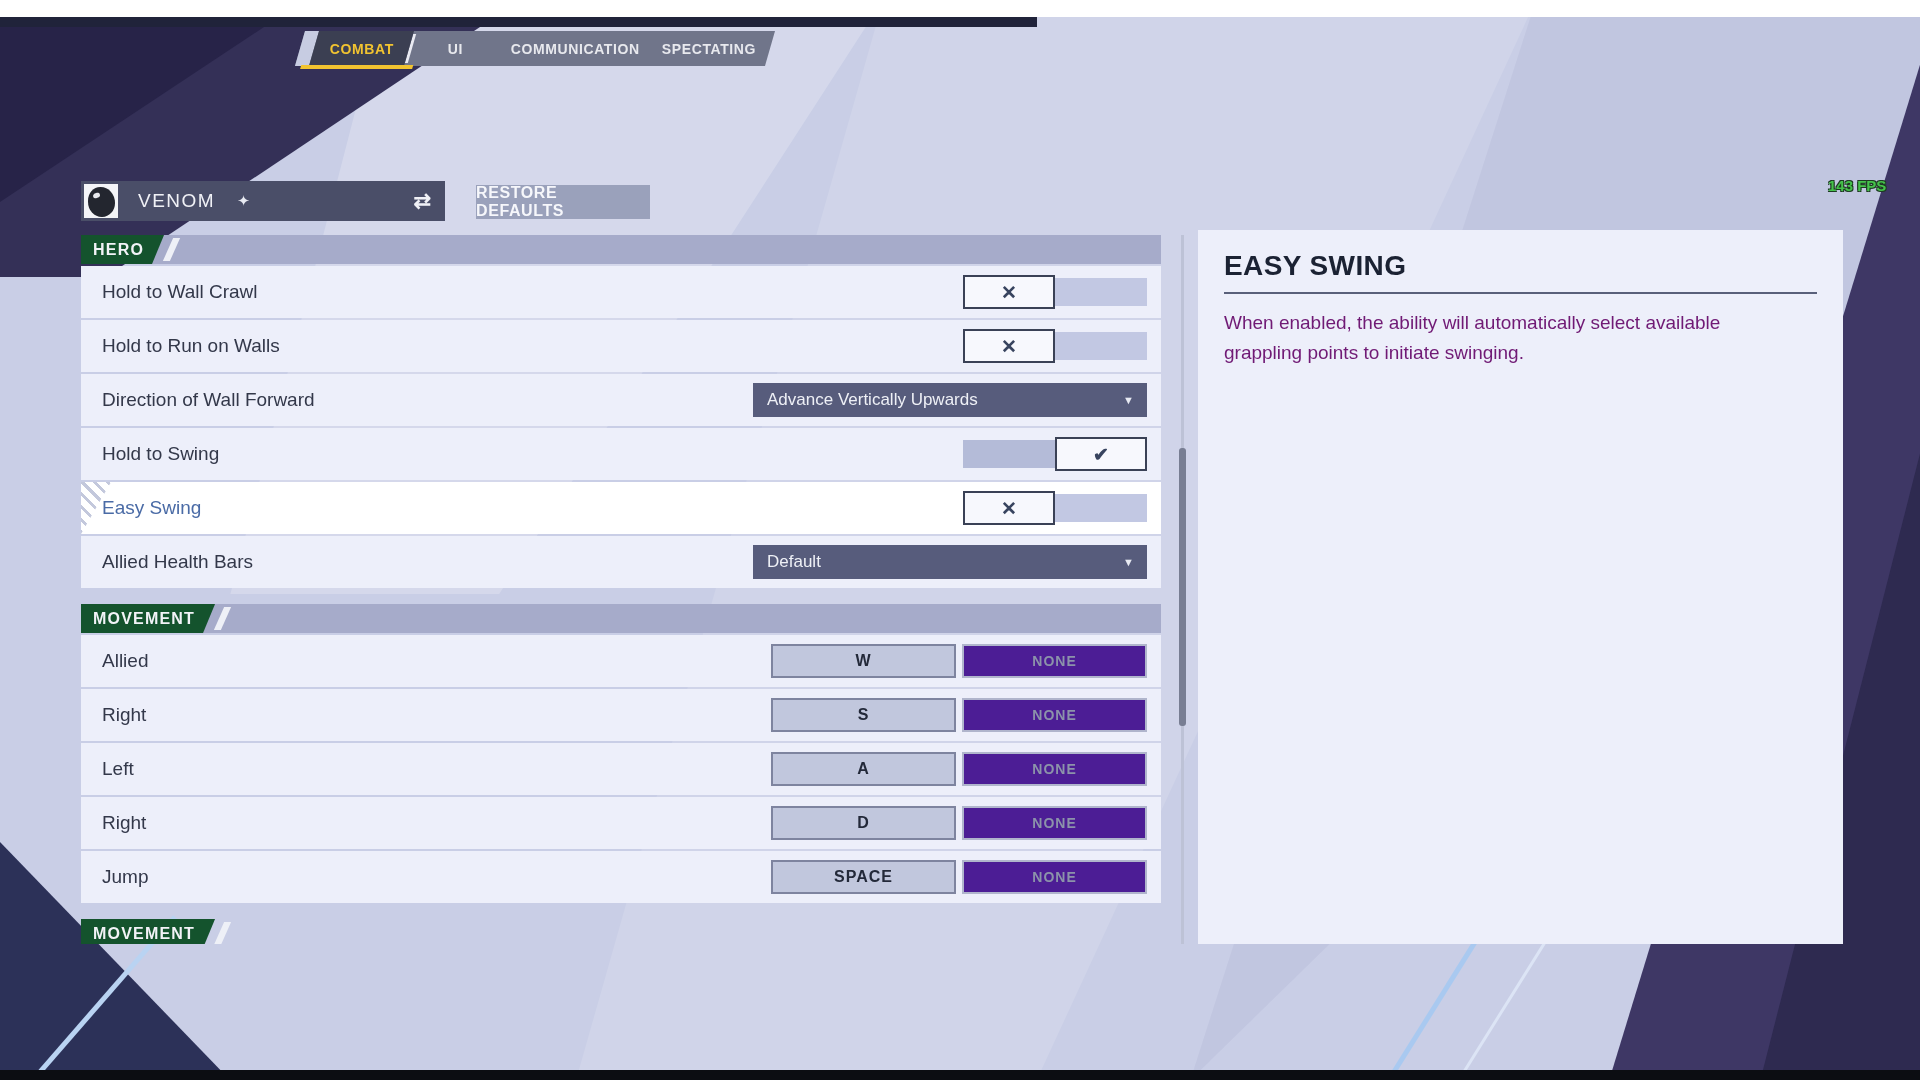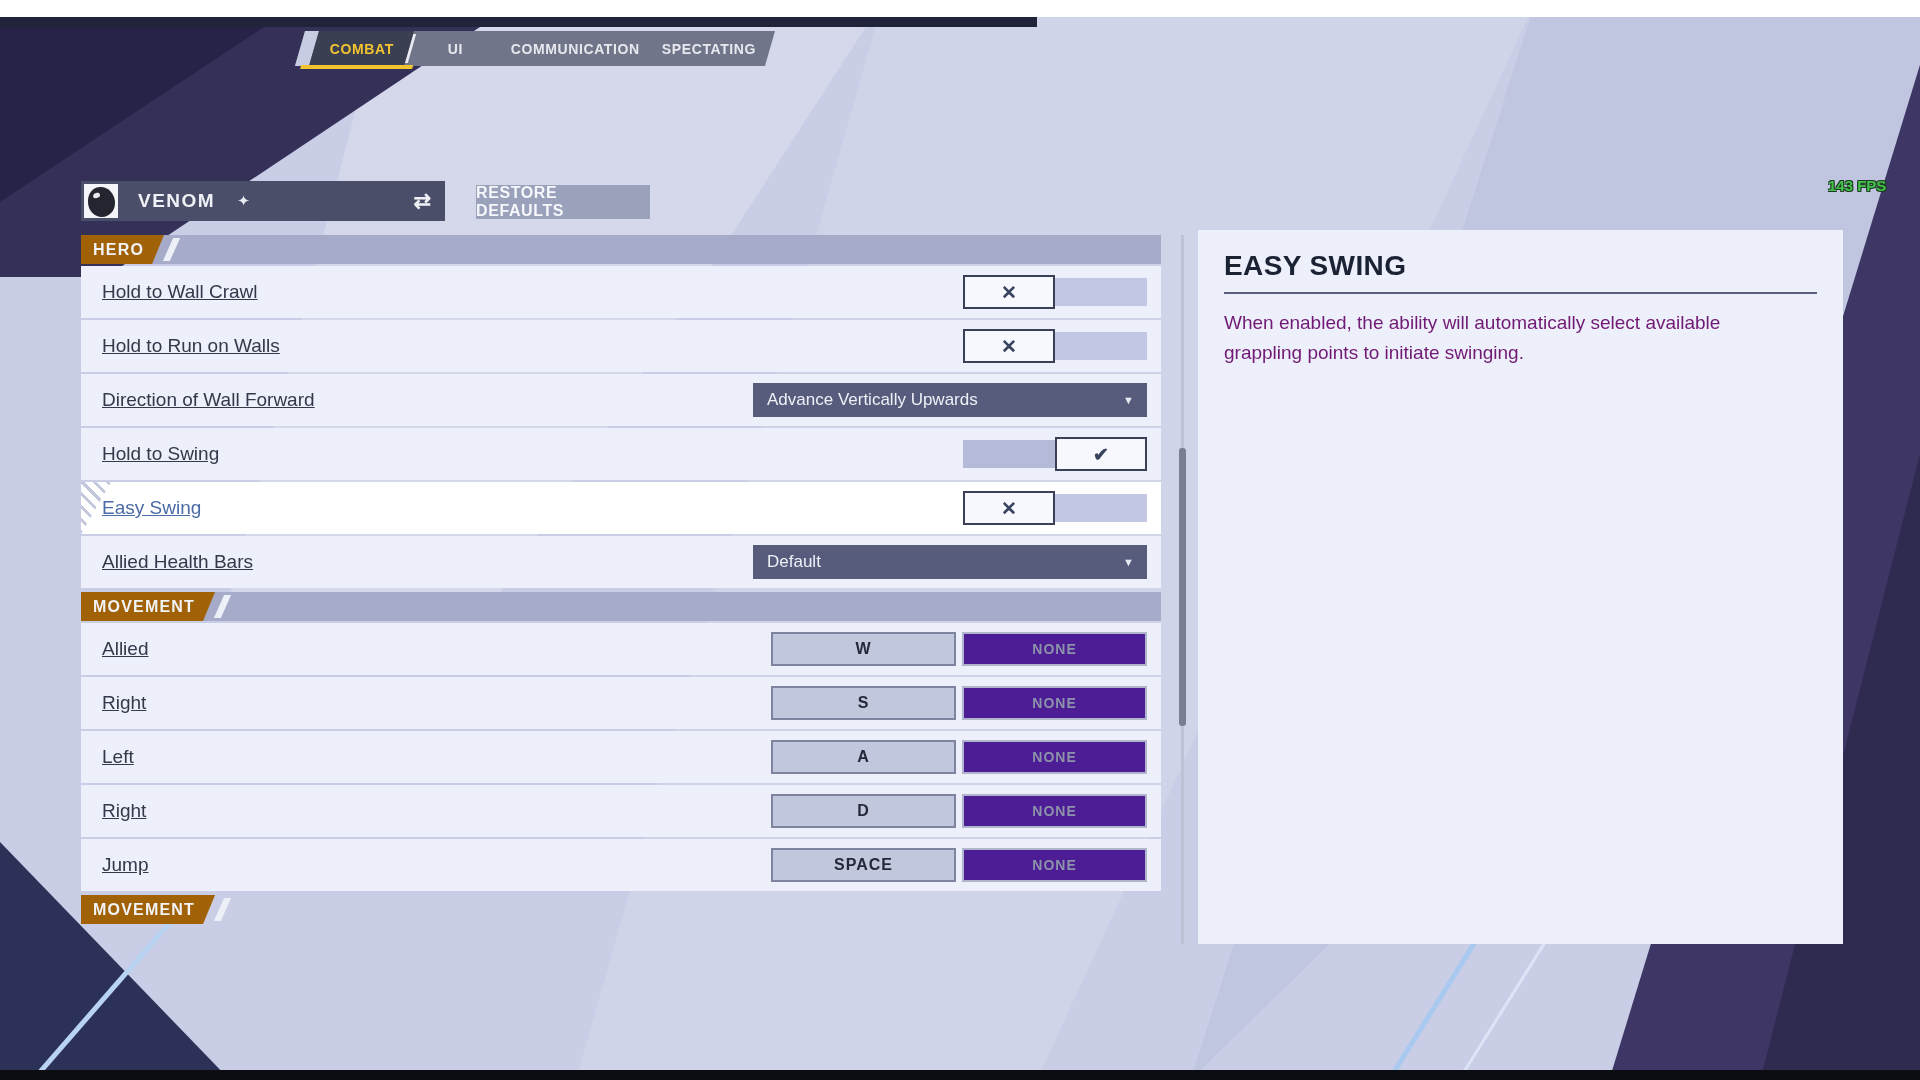--- a/index.html
+++ b/index.html
@@ -49,46 +49,46 @@
 
   
   .hero-bar{left:81px;top:181px;width:364px;height:40px;background:#4a4e68;
     display:flex;align-items:center;cursor:pointer;}
   .hero-portrait{width:34px;height:34px;margin-left:3px;background:#f4f5f8;
     position:relative;overflow:hidden;flex:0 0 auto;}
   .hero-portrait .blob{position:absolute;left:4px;top:3px;width:27px;height:30px;
     background:#23262f;border-radius:46% 54% 48% 52%;}
   .hero-portrait .blob2{position:absolute;left:9px;top:9px;width:7px;height:5px;
     background:#e8e9ee;border-radius:60% 40% 50% 50%;transform:rotate(-15deg);}
-  .hero-name{color:#f0f1f6;font-size:19px;font-weight:bold;letter-spacing:1.5px;margin-left:20px;}
+  .hero-name{color:#f0f1f6;font-size:19px;font-weight:normal;letter-spacing:1.5px;margin-left:20px;}
   .hero-diamond{color:#e8eaf2;font-size:15px;margin-left:22px;}
   .hero-swap{margin-left:auto;margin-right:14px;color:#f0f1f6;font-size:21px;font-weight:bold;cursor:pointer;}
   .restore-btn{left:476px;top:185px;width:174px;height:34px;background:#9aa1bb;
     color:#f6f7fb;font-size:16px;font-weight:bold;letter-spacing:.6px;
     display:flex;align-items:center;justify-content:center;cursor:pointer;}
   .fps{left:1828px;top:177px;color:#45c24b;font-size:15px;font-weight:bold;
     text-shadow:1px 1px 0 #1d3b22,-1px 1px 0 #1d3b22,1px -1px 0 #1d3b22,-1px -1px 0 #1d3b22;}
 
   
   .list{left:81px;top:235px;width:1080px;height:709px;overflow:hidden;}
   .sec-header{height:29px;background:#a6abca;display:flex;align-items:stretch;margin-bottom:2px;}
   .sec-header.no-bar{background:transparent;}
-  .sec-label{background:#a16207;color:#f2f3f7;font-size:16px;font-weight:bold;
+  .sec-label{background:#14532d;color:#f2f3f7;font-size:16px;font-weight:bold;
     letter-spacing:1.2px;display:flex;align-items:center;
     padding:0 20px 0 12px;clip-path:polygon(0 0,100% 0,calc(100% - 12px) 100%,0 100%);}
   .sec-slash{width:7px;background:#eef0f7;margin-left:4px;transform:skewX(-24deg);height:23px;align-self:center;}
   .row{height:52px;background:#edeffa;margin-bottom:2px;position:relative;
     display:flex;align-items:center;cursor:pointer;}
-  .row-label{margin-left:21px;font-size:19px;color:#33384a;text-decoration:underline;}
+  .row-label{margin-left:21px;font-size:19px;color:#33384a;}
   .row.selected{background:#ffffff;}
   .row.selected .row-label{color:#4a6ba6;}
   .sel-wedge{position:absolute;left:0;top:0;width:30px;height:52px;
     background:repeating-linear-gradient(45deg,#c3c8dc 0 3px,rgba(255,255,255,0) 3px 9px);
     clip-path:polygon(0 0,100% 0,0 100%);}
-  .mt8{margin-top:4px;}
+  .mt8{margin-top:16px;}
 
   
   .toggle{margin-left:auto;margin-right:13px;display:flex;align-items:center;width:185px;height:34px;}
   .t-box{width:88px;height:30px;background:#f7f8fd;border:2px solid #3a4156;
     display:flex;align-items:center;justify-content:center;
     color:#38445f;font-size:19px;font-weight:bold;line-height:1;}
   .t-fill{width:92px;height:28px;}
   .t-fill.off{background:#c2c8e3;}
   .t-fill.on{background:#b4bbd8;}
 

